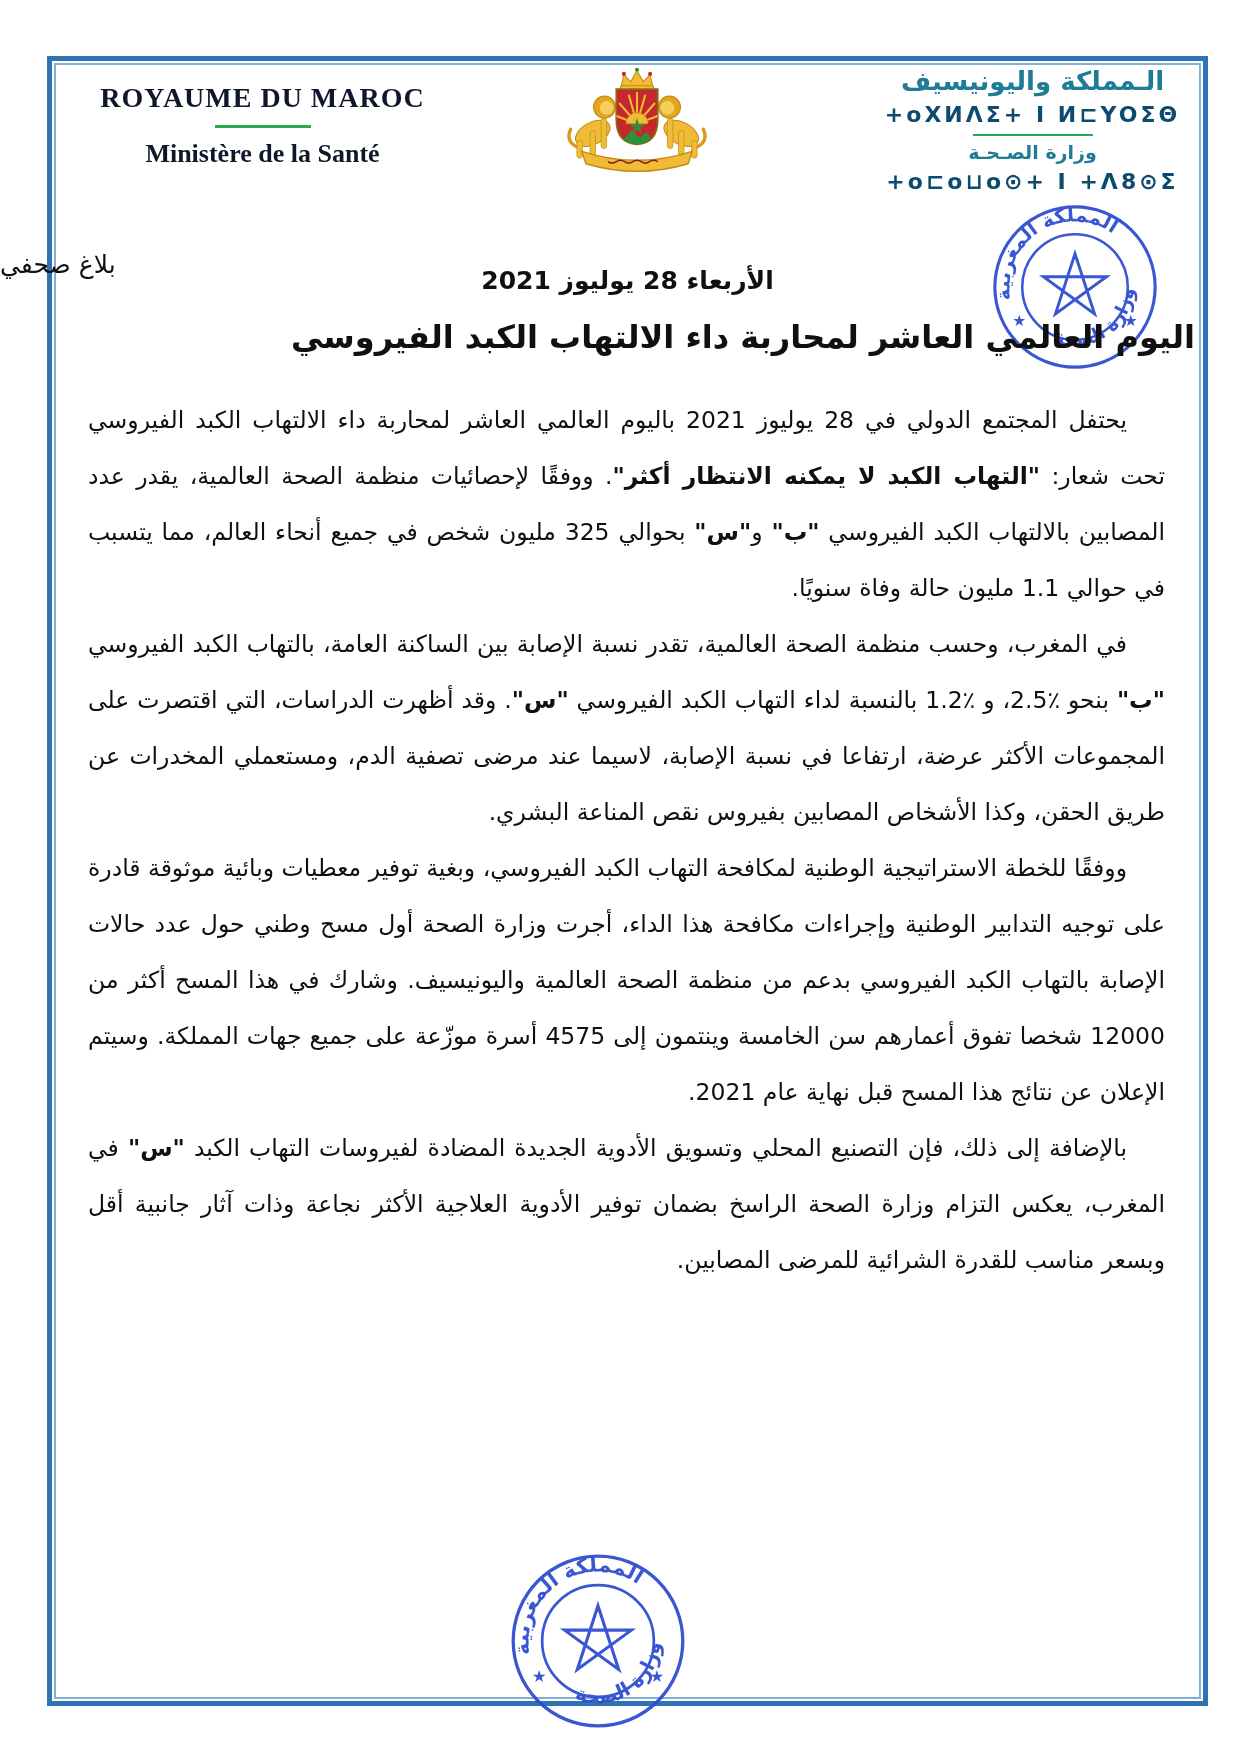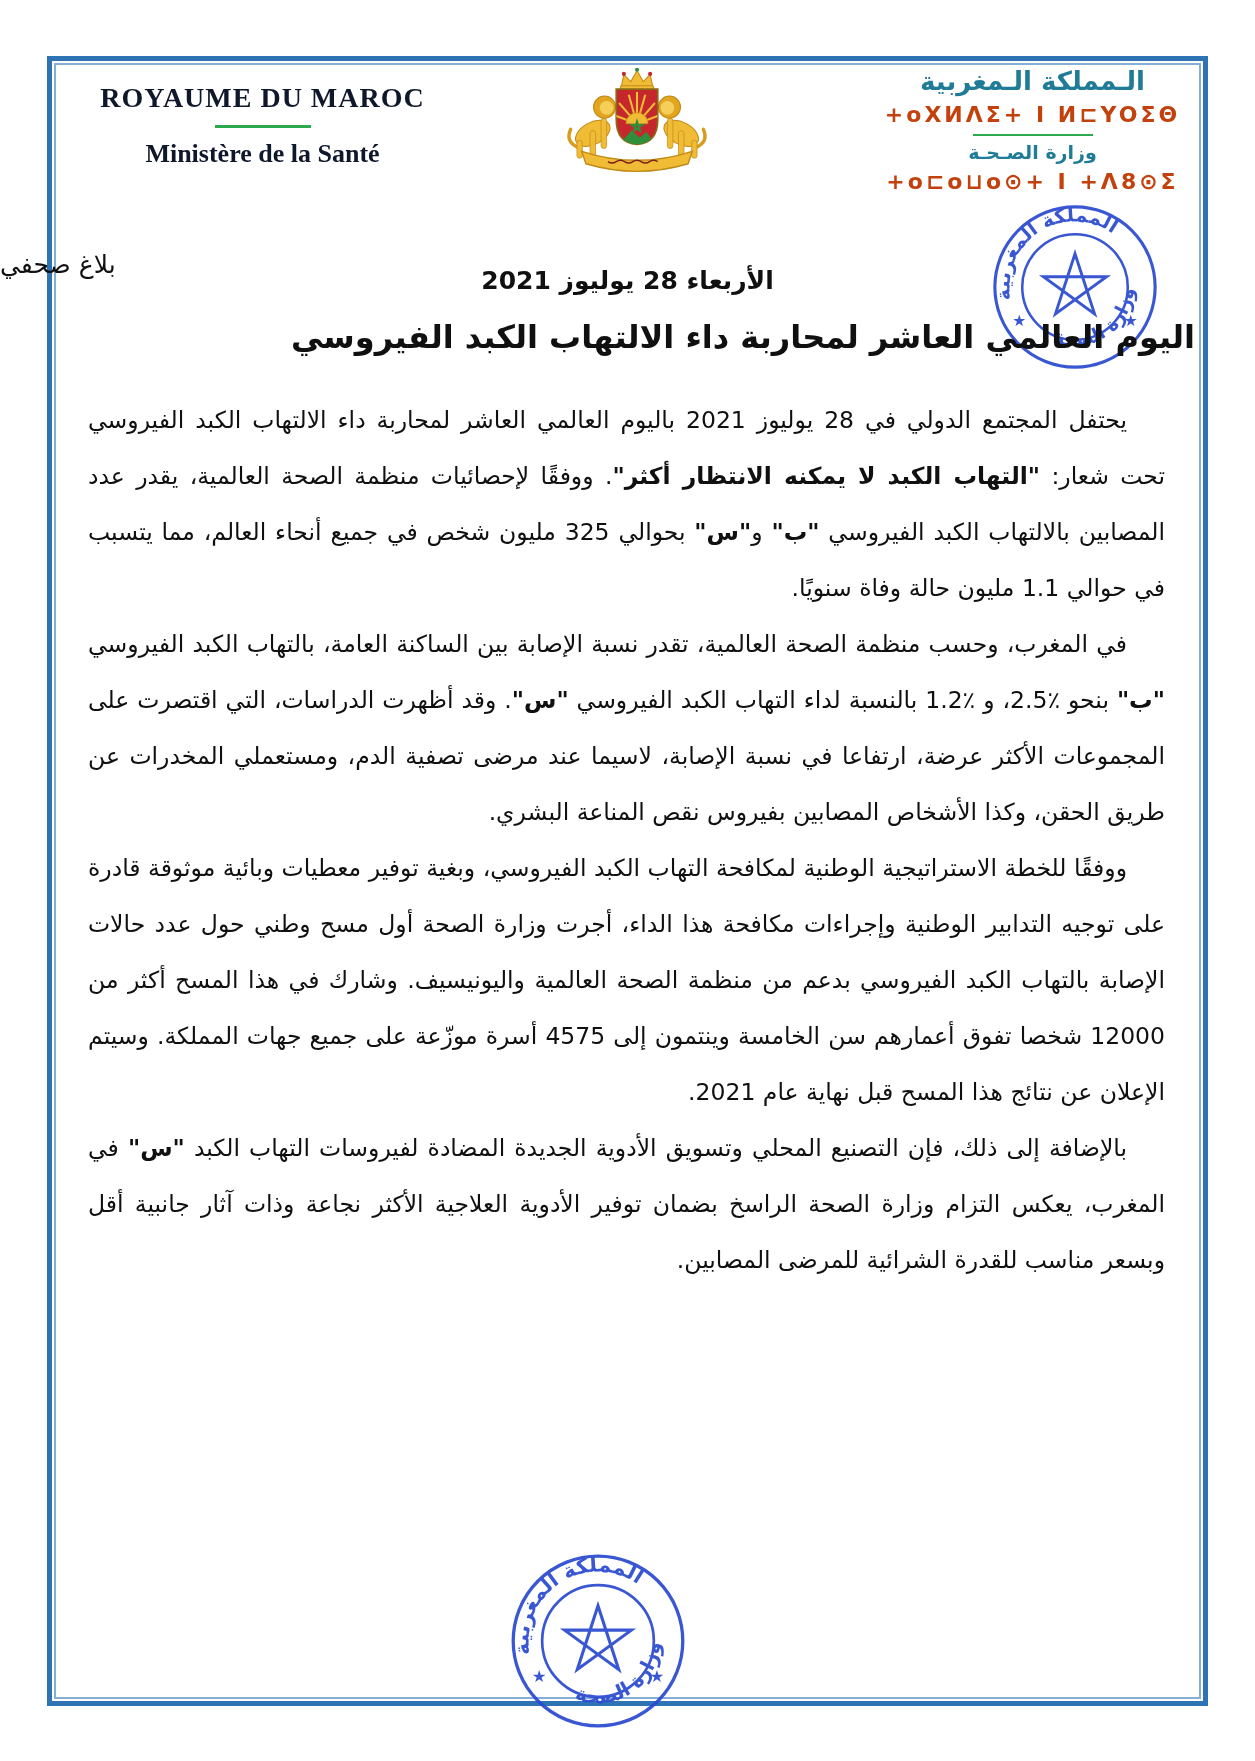--- a/index.html
+++ b/index.html
@@ -13,21 +13,21 @@
   .lh-fr{position:absolute;left:95px;top:82px;width:335px;text-align:center;
          color:#0f172a;font-family:"Liberation Serif",serif;font-weight:bold;}
   .fr-country{font-size:28px;letter-spacing:1px;}
   .divider{width:96px;height:3px;background:#2ca84d;margin:11px auto;}
   .divider.small{margin:7px auto 5px;width:120px;height:2px;}
   .fr-ministry{font-size:26px;}
 
   .lh-ar{position:absolute;right:50px;top:66px;width:345px;text-align:center;
          color:#1f7b96;font-weight:bold;}
   .ar-country{font-size:26px;direction:rtl;}
-  .ar-tif{font-size:22px;letter-spacing:3px;direction:ltr;margin-top:6px;color:#c2410c;}
+  .ar-tif{font-size:22px;letter-spacing:3px;direction:ltr;margin-top:6px;color:#0c4a6e;}
   .ar-ministry{font-size:19px;direction:rtl;}
 
   .emblem{position:absolute;left:561px;top:64px;width:152px;height:122px;}
 
   .stamp{position:absolute;opacity:.93;}
   .stamp.top{left:989px;top:201px;width:172px;height:172px;}
   .stamp.bottom{left:507px;top:1550px;width:182px;height:182px;}
 
   
   .doc-type{position:absolute;left:0;right:0;top:210px;text-align:left;
@@ -102,21 +102,21 @@
         <path d="M84,116 L102,96 L114,106 L124,98 L136,116 Z" fill="#2f8f3a"></path>
         <path d="M110,82 L105.5,96.5 L117.8,87.6 L102.2,87.6 L114.5,96.5 Z" fill="none" stroke="#2f8f3a" stroke-width="2.6"></path>
       </g>
 
       <path d="M30,126 Q110,152 190,126 L184,144 Q110,166 36,144 Z" fill="#f0bc35" stroke="#c08a18" stroke-width="2"></path>
       <path d="M68,141 q6,4 12,0 q6,-4 12,0 q6,4 12,0 q6,-4 12,0 q6,4 12,0 q6,-4 12,0" stroke="#7a1d1d" fill="none" stroke-width="2"></path>
     </svg>
   </div>
 
   <div class="lh-ar">
-    <div class="ar-country">الـمملكة الـمغربية</div>
+    <div class="ar-country">الـمملكة واليونيسيف</div>
     <div class="ar-tif">+oXИΛΣ+ I И⊏YOΣΘ</div>
     <div class="divider small"></div>
     <div class="ar-ministry">وزارة الصـحـة</div>
     <div class="ar-tif">+o⊏o⊔o⊙+ I +Λ8⊙Σ</div>
   </div>
 
   <div class="stamp top">
     <svg viewBox="0 0 176 176" width="172" height="172">
       <g fill="none" stroke="#2b4ad0">
         <circle cx="88" cy="88" r="82" stroke-width="3.2"></circle>

